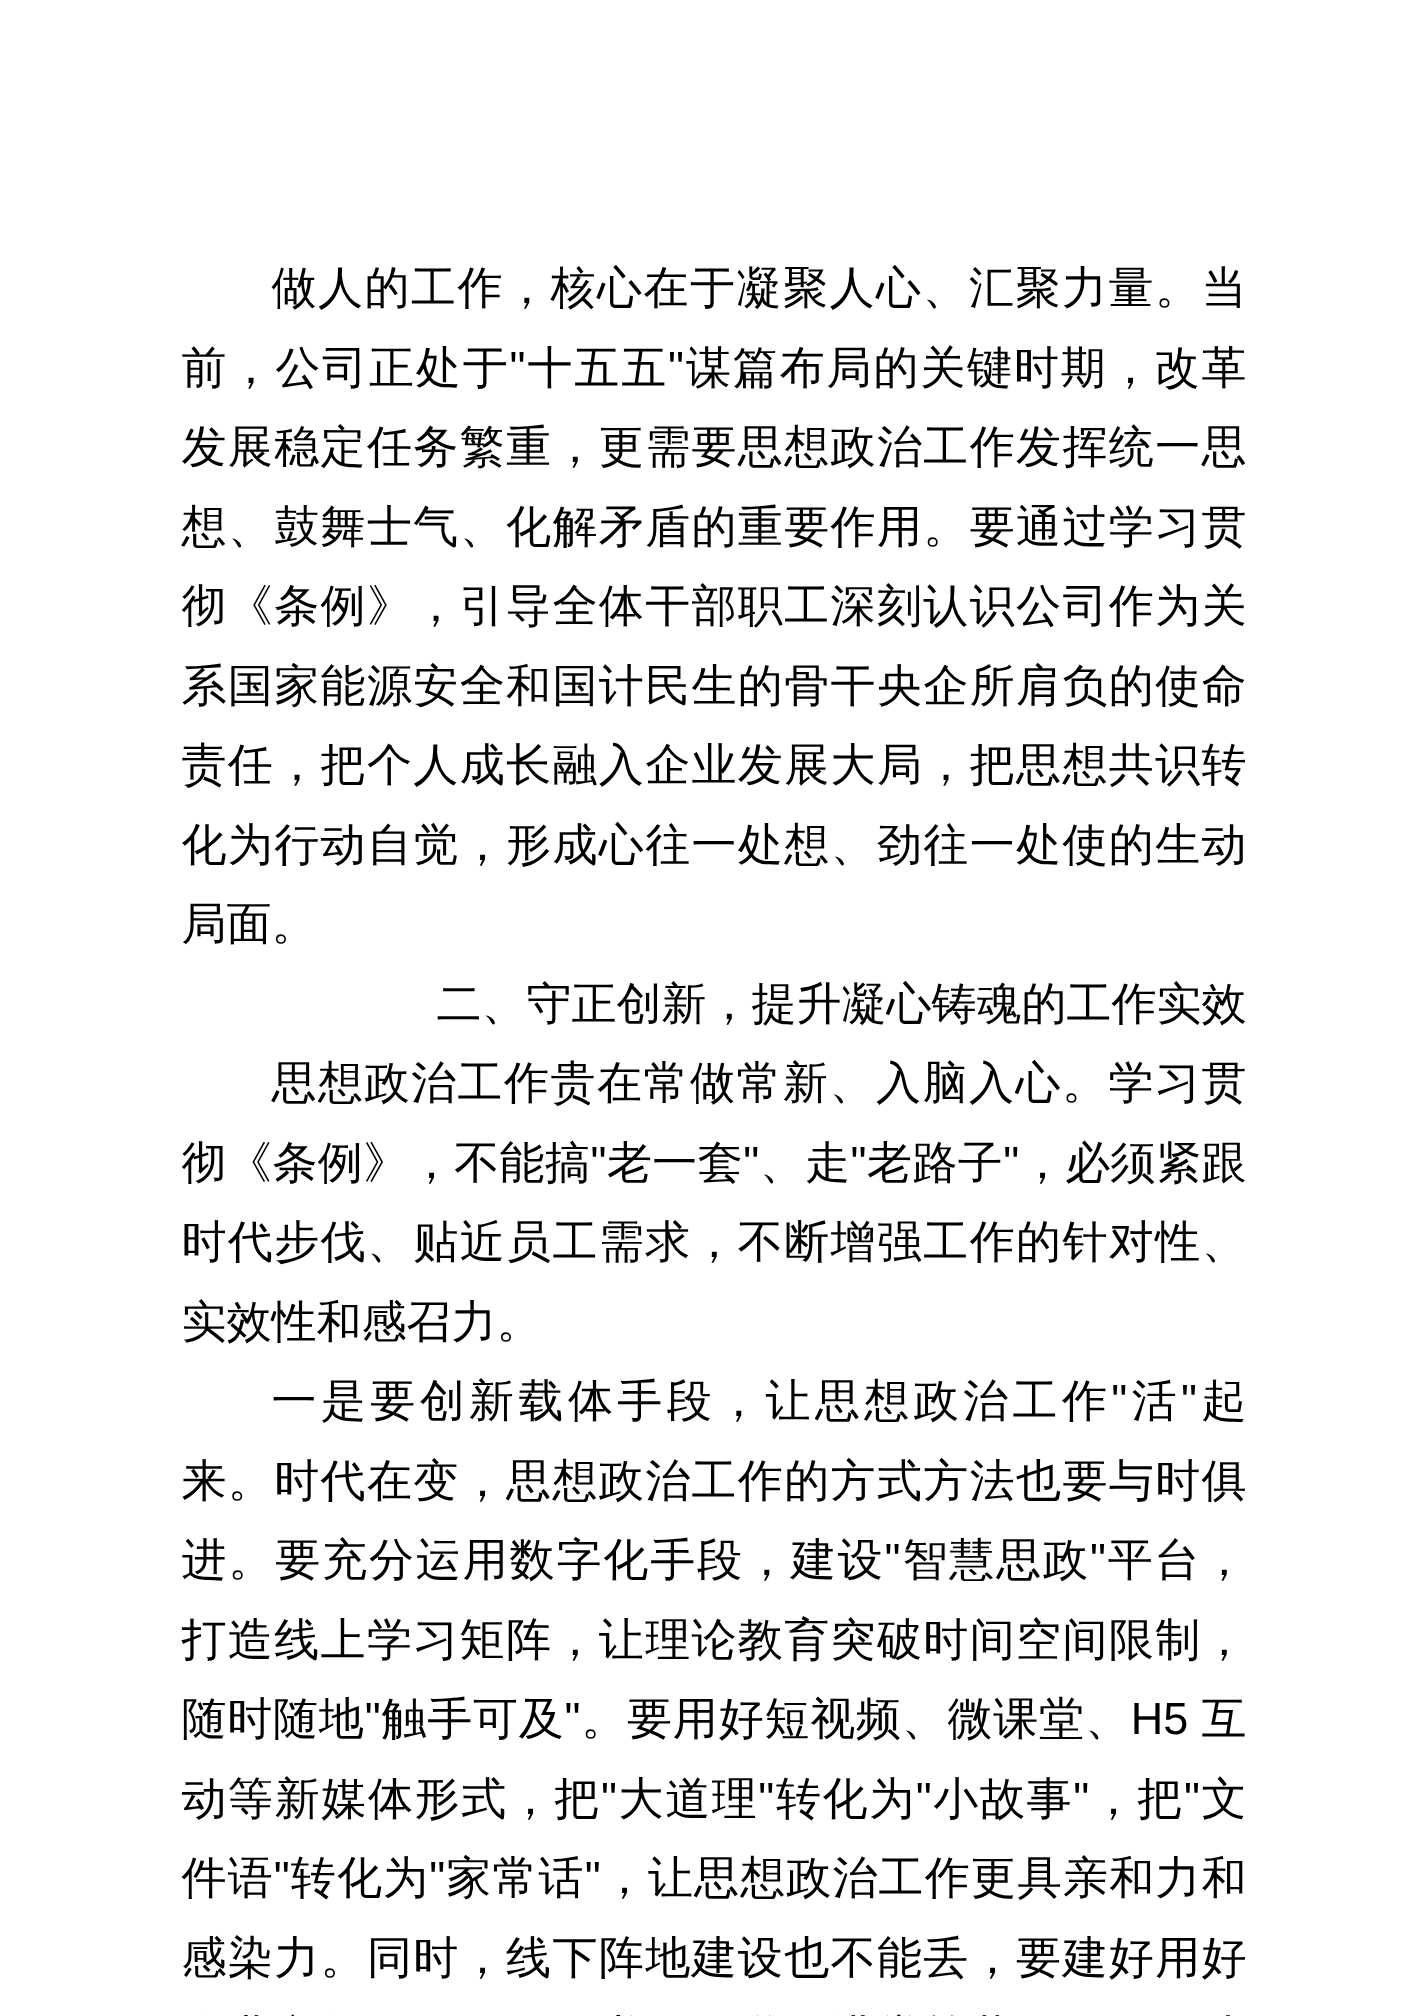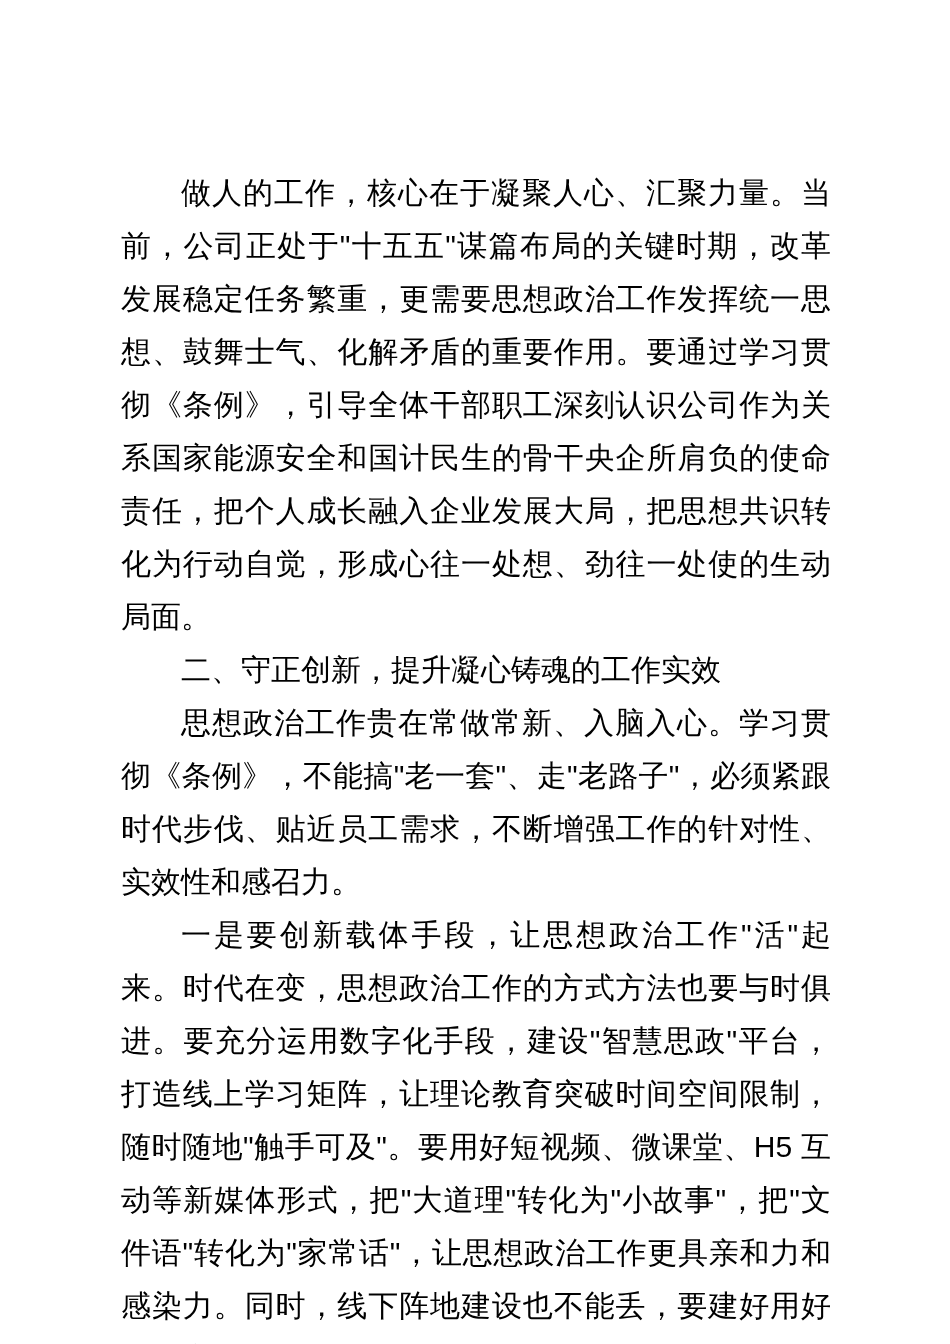--- a/index.html
+++ b/index.html
@@ -44,21 +44,21 @@
     word-break: break-all;
     white-space: normal;
     font-weight: 400;
   }
 
   p.heading {
     margin: 0;
     padding: 0;
     font-size: 30px;
     line-height: 53px;
-    text-align: left;
+    text-align: right;
     text-indent: 60px;
     font-weight: 400;
   }
 </style>
 </head>
 <body>
 
 <div class="page">
   <div class="text-column">
 

